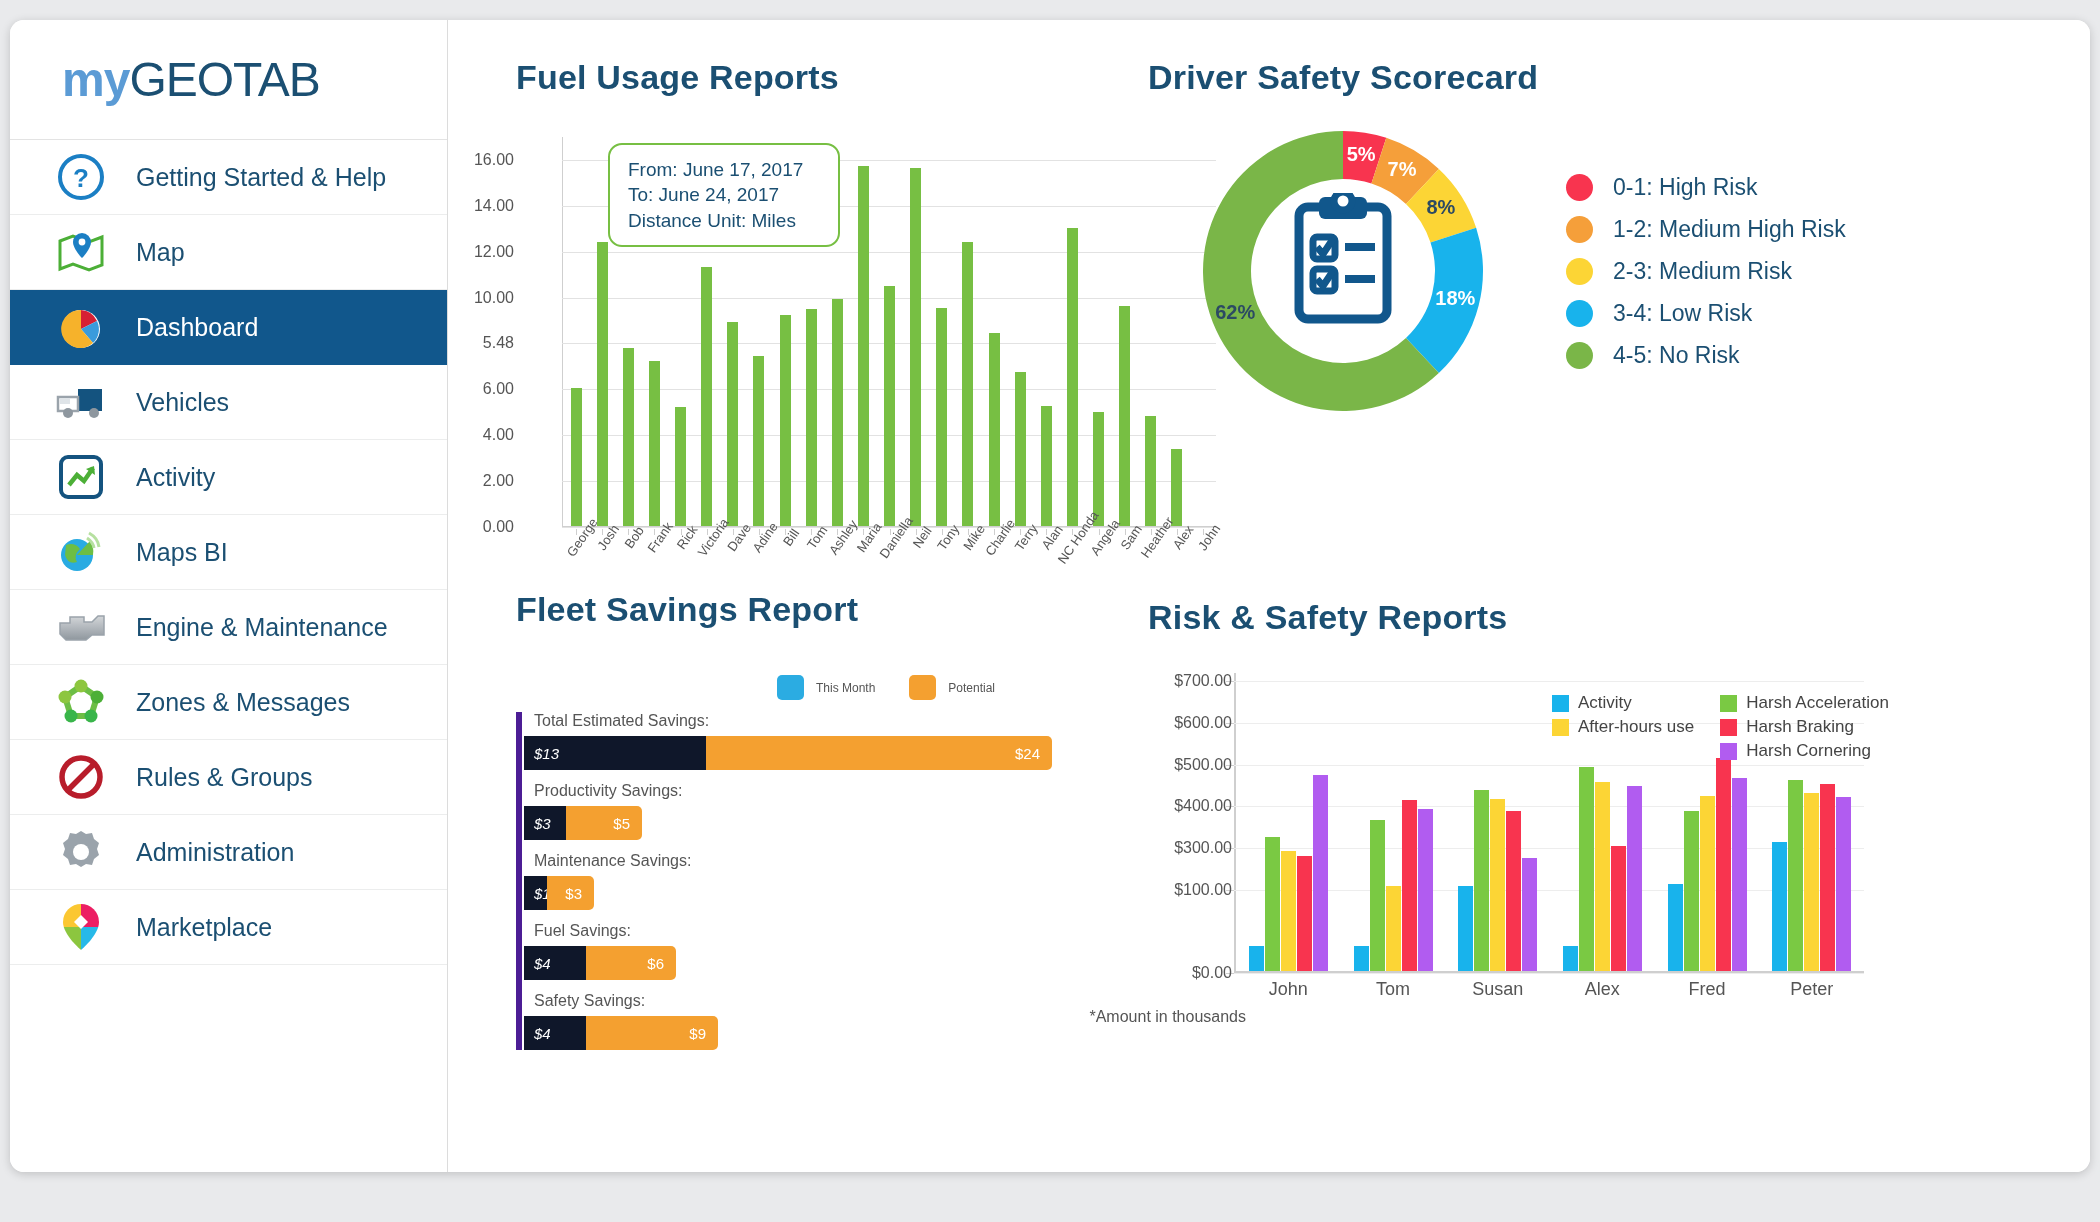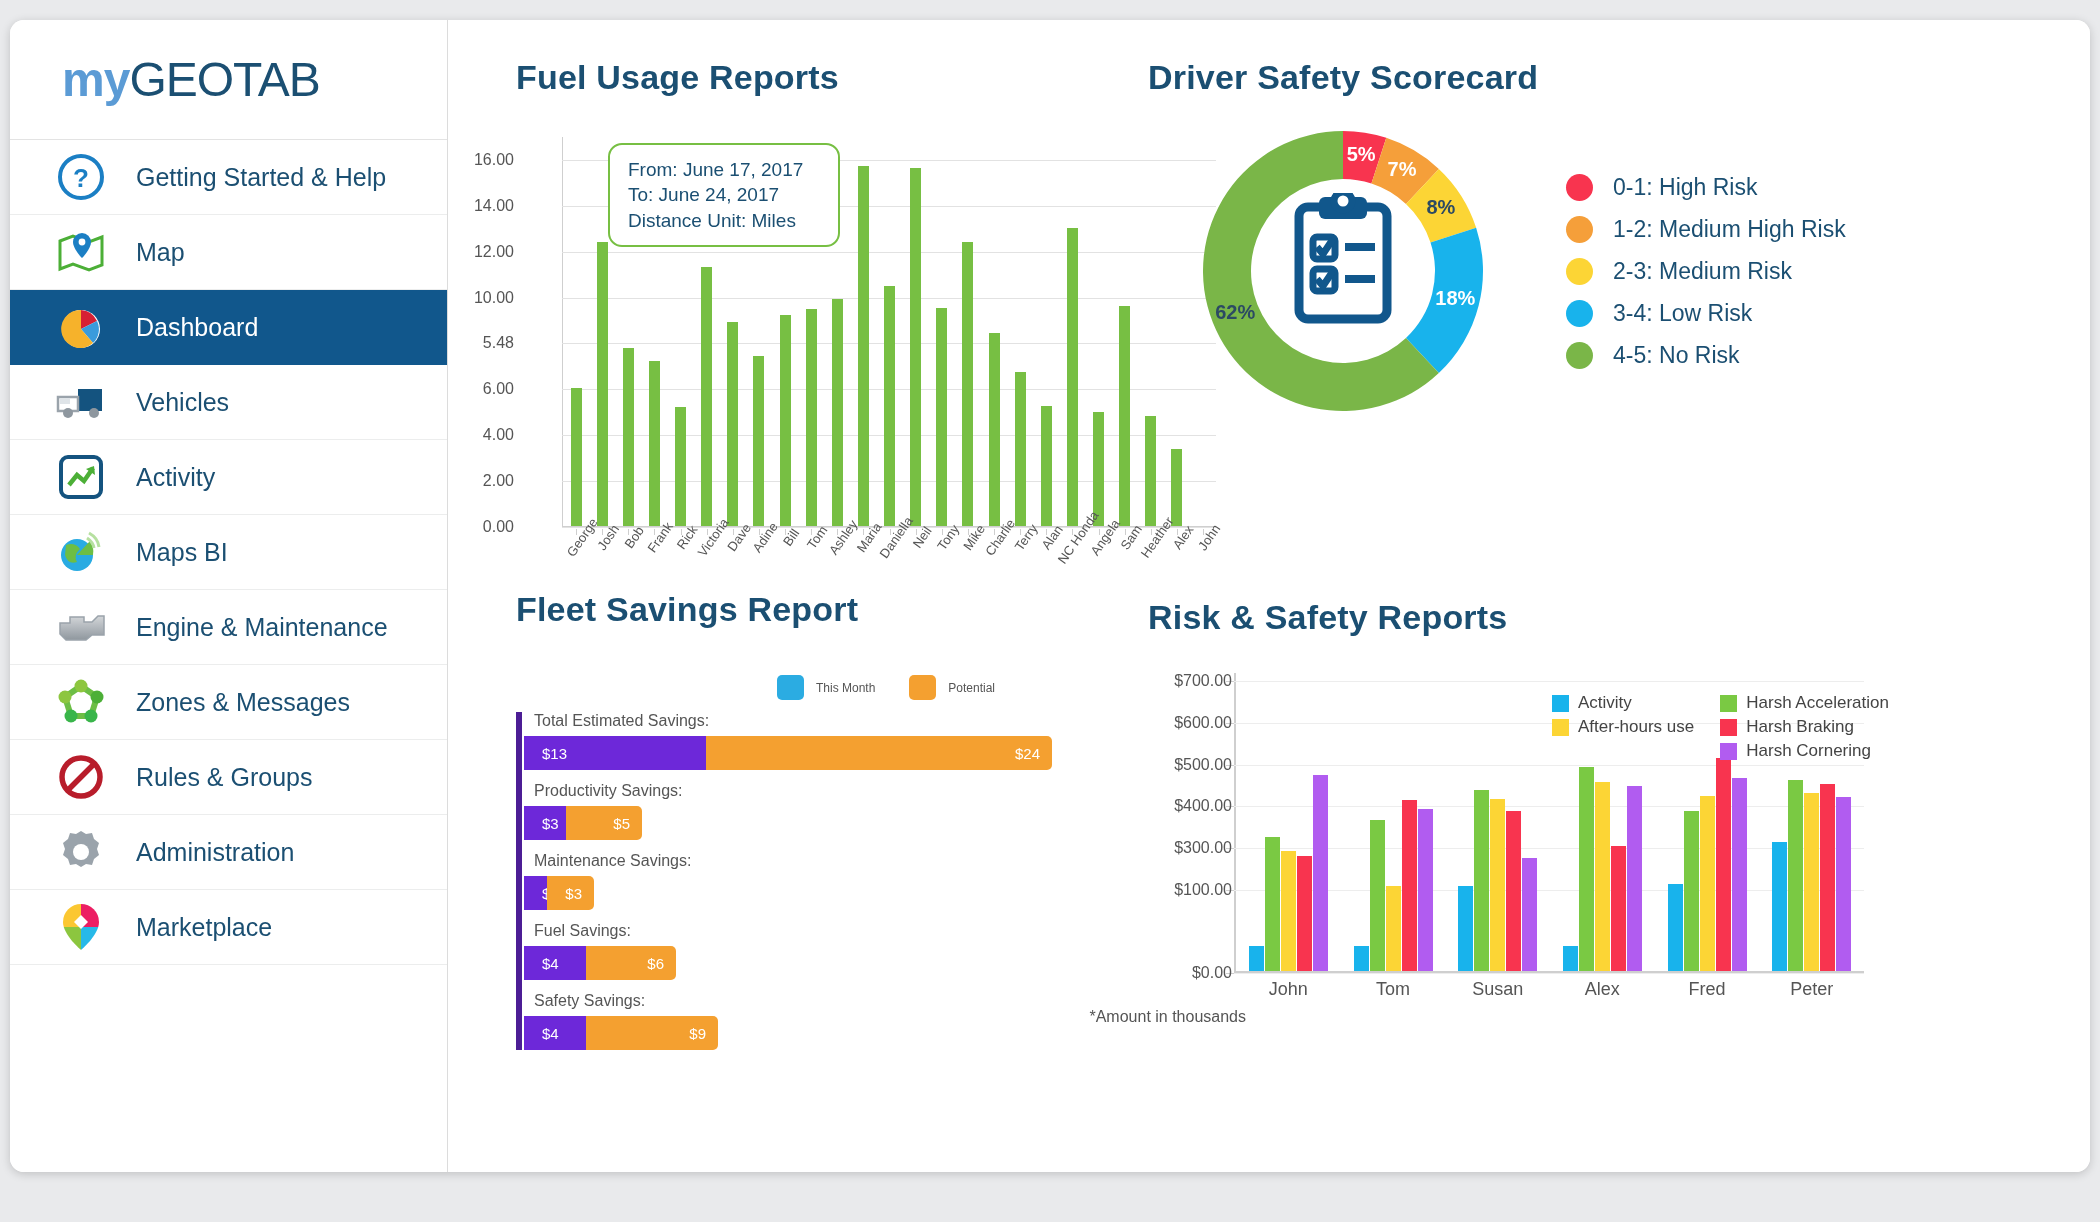--- a/index.html
+++ b/index.html
@@ -76,21 +76,21 @@
   #fleet-panel { left:68px; top:570px; width:740px; height:430px; }
   .fs-legend { display:flex; justify-content:center; gap:34px; margin-top:46px; }
   .fs-legend .li { display:flex; align-items:center; }
   .fs-legend .sw { width:27px; height:25px; border-radius:5px; margin-right:12px;}
   .fs-legend .tx { font-size:12px; color:#555; }
   .fs-body { position:relative; margin-top:12px; padding-left:2px; border-left:6px solid #4c1d95; }
   .fs-row { margin-bottom:12px; }
   .fs-label { font-size:16px; color:#555; padding-left:10px; margin-bottom:6px; }
   .fs-bars { display:flex; height:34px; border-radius:0 5px 5px 0; overflow:hidden; }
   .fs-seg { display:flex; align-items:center; color:#fff; font-size:15px; position:relative; }
-  .fs-seg.this { background:#6d28d9; padding-left:18px; }
+  .fs-seg.this { background:#0f172a; padding-left:10px;font-style:italic; }
   .fs-seg.pot { background:#f4a030; justify-content:flex-end; padding-right:12px; border-radius:0 5px 5px 0;}
   .fs-note { position:absolute; right:10px; bottom:-6px; font-size:16px; color:#555; }
 
   
   #risk-panel { left:700px; top:578px; width:760px; height:430px; }
   .rs-plot { position:relative; width:630px; height:300px; margin-top:36px; margin-left:86px; }
   .rs-ytick { position:absolute; right:632px; transform:translateY(-50%); font-size:16px; color:#555; white-space:nowrap; }
   .rs-grid { position:absolute; left:0; right:0; height:1px; background:#ededed; }
   .rs-axis-v { position:absolute; left:0; top:0; bottom:0; width:2px; background:#cfcfcf; }
   .rs-axis-h { position:absolute; left:0; right:0; bottom:0; height:2px; background:#cfcfcf; }

